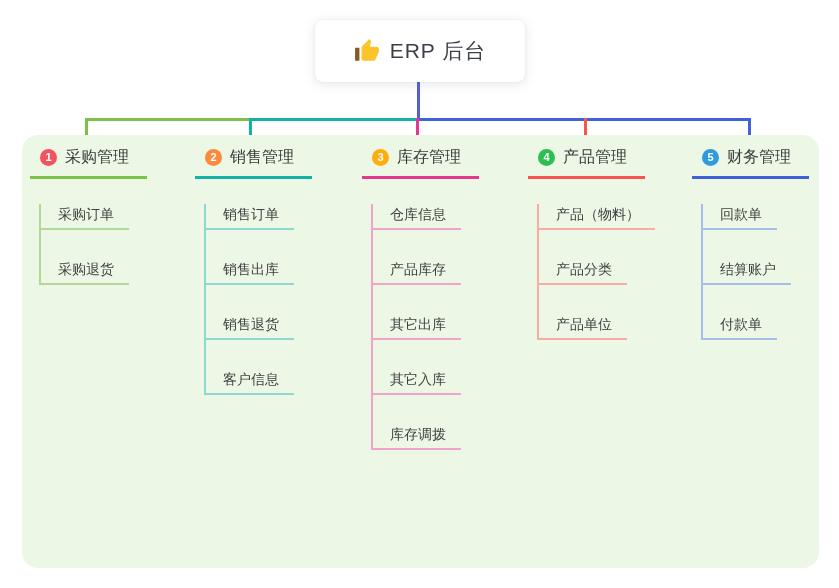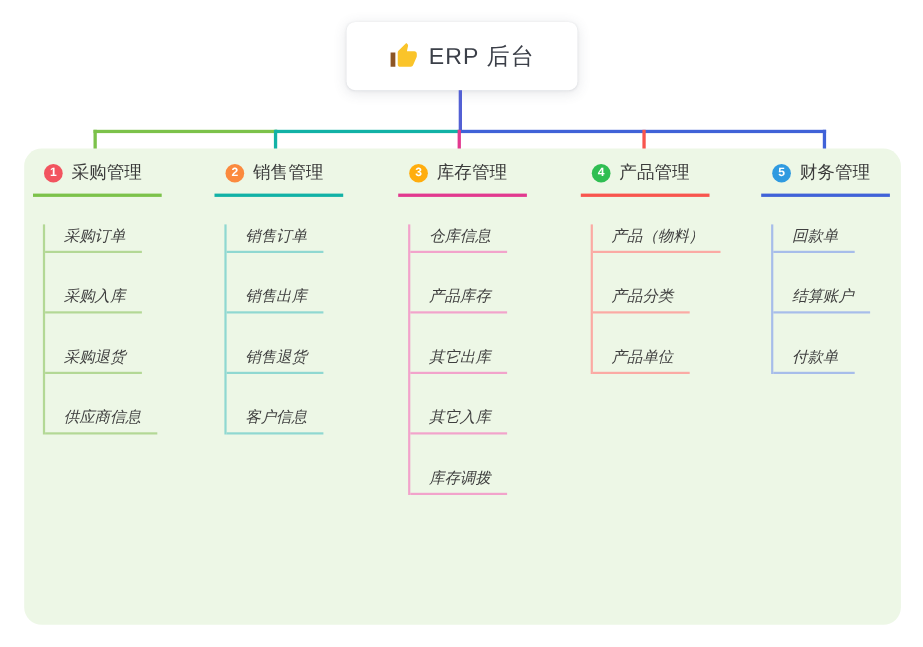--- a/index.html
+++ b/index.html
@@ -59,21 +59,21 @@
   .badge{
     flex:0 0 auto;width:17px;height:17px;border-radius:50%;
     background:var(--badge);color:#fff;font-size:11px;line-height:17px;
     text-align:center;font-weight:bold;
   }
 
   .children{
     margin-left:9px;width:max-content;
     border-left:2px solid var(--light);
   }
-  .child{margin-top:29px;font-style:italic;}
+  .child{margin-top:29px;}
   .child:first-child{margin-top:25px;}
   .child-label{
     display:inline-block;white-space:nowrap;
     font-size:14px;color:#3f3f3f;line-height:20px;
     padding:0 15px 4px 17px;
     border-bottom:2px solid var(--light);
     cursor:pointer;
   }
 </style>
 </head>
@@ -102,23 +102,21 @@
   <div class="line drop drop-5" style="background: rgb(64, 98, 216);"></div>
 
   <div class="panel" id="branches-panel">
       <div class="branch branch-0" style="--strong: #7cc24a; --light: #b3d895; --badge: #f2545f;">
         <div class="branch-title">
           <span class="badge">1</span>
           <span>采购管理</span>
         </div>
         <div class="children">
           <div class="child"><span class="child-label">采购订单</span></div>
-          <div class="child"><span class="child-label">采购入库</span></div>
           <div class="child"><span class="child-label">采购退货</span></div>
-          <div class="child"><span class="child-label">供应商信息</span></div>
         </div>
       </div>
       <div class="branch branch-1" style="--strong: #12b2a6; --light: #8fd8d1; --badge: #fb8a3e;">
         <div class="branch-title">
           <span class="badge">2</span>
           <span>销售管理</span>
         </div>
         <div class="children">
           <div class="child"><span class="child-label">销售订单</span></div>
           <div class="child"><span class="child-label">销售出库</span></div>

